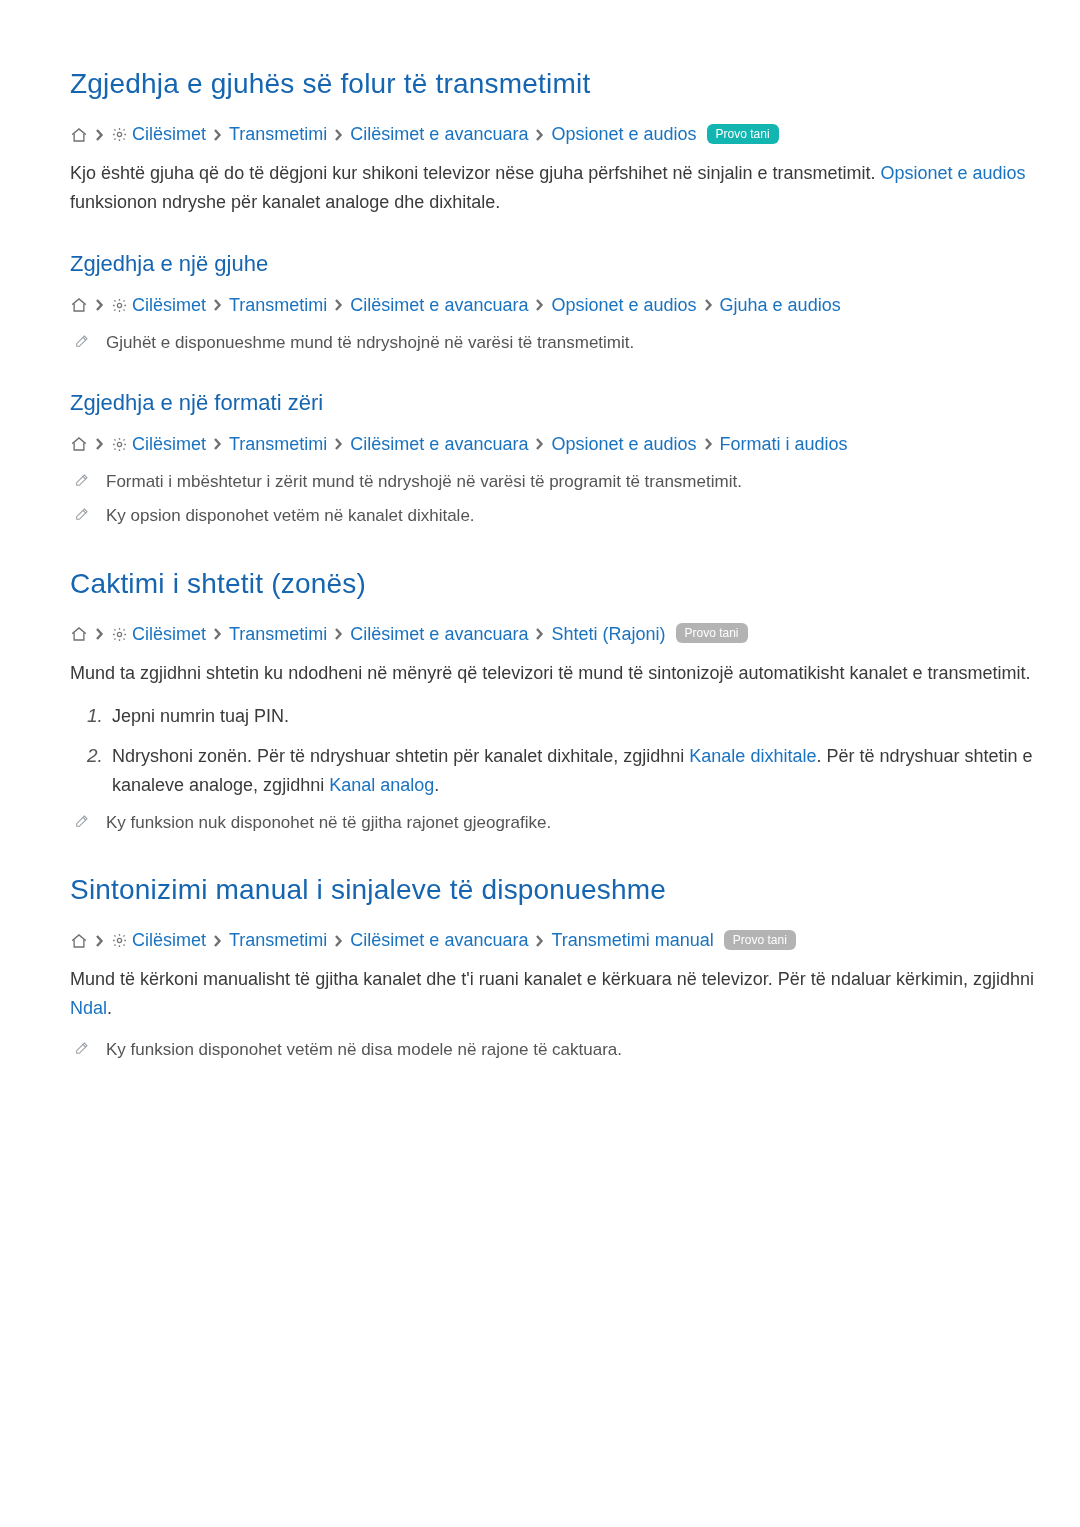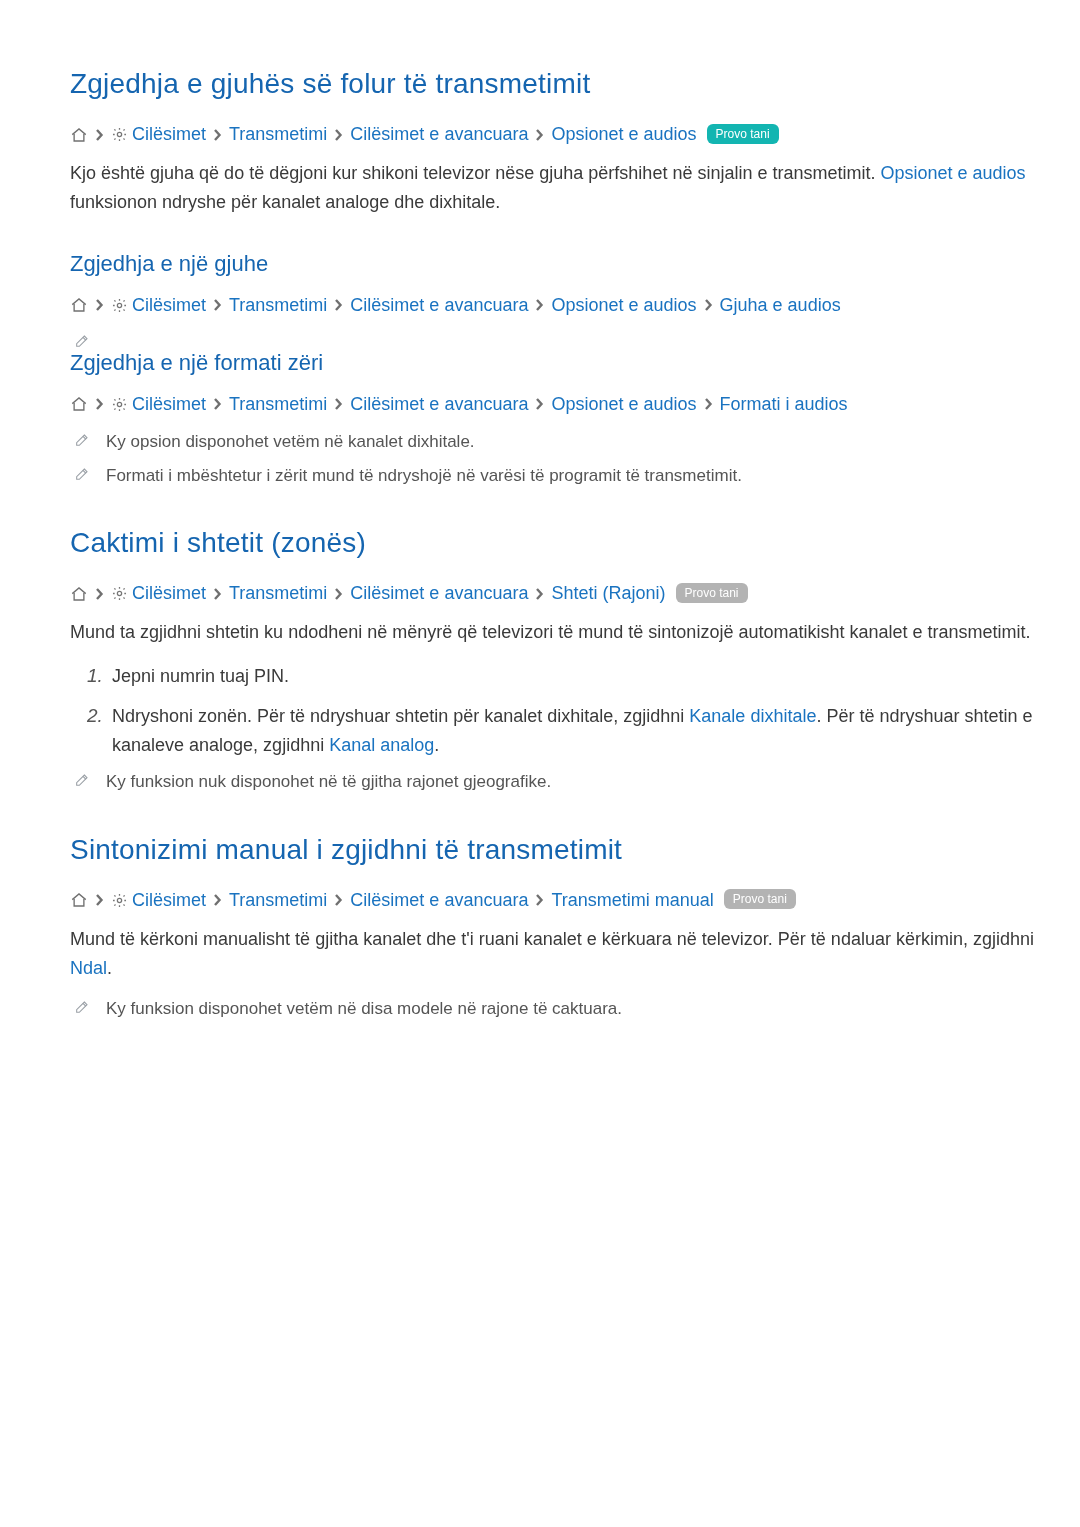--- a/index.html
+++ b/index.html
@@ -203,21 +203,21 @@
           <svg width="11" height="16" viewBox="0 0 10 16" fill="none" stroke="#707070" stroke-width="2.4">
             <path d="M2.5 3 7 8l-4.5 5"></path>
           </svg>
         </span>
         <span class="crumb">Gjuha e audios</span>
       </div>
       <ul class="note-list">
         <li><svg class="pencil" width="16" height="16" viewBox="0 0 24 24" fill="none" stroke="#9aa0a6" stroke-width="1.6">
             <path d="M15.5 4.5 19.5 8.5 8 20H4v-4z"></path>
             <path d="M13.5 6.5l4 4"></path>
-          </svg></li>
+          </svg><span>Gjuhët e disponueshme mund të ndryshojnë në varësi të transmetimit.</span></li>
       </ul>
       <h3 class="subsection-title">Zgjedhja e një formati zëri</h3>
       <div class="path">
         <span class="home-icon">
           <svg width="18" height="18" viewBox="0 0 24 24" fill="none" stroke="#707070" stroke-width="1.8">
             <path d="M3 11.5 12 4l9 7.5"></path>
             <path d="M5.5 10.5V20h13v-9.5"></path>
           </svg>
         </span>
         <span class="chev">
@@ -254,25 +254,25 @@
           <svg width="11" height="16" viewBox="0 0 10 16" fill="none" stroke="#707070" stroke-width="2.4">
             <path d="M2.5 3 7 8l-4.5 5"></path>
           </svg>
         </span>
         <span class="crumb">Formati i audios</span>
       </div>
       <ul class="note-list">
         <li><svg class="pencil" width="16" height="16" viewBox="0 0 24 24" fill="none" stroke="#9aa0a6" stroke-width="1.6">
             <path d="M15.5 4.5 19.5 8.5 8 20H4v-4z"></path>
             <path d="M13.5 6.5l4 4"></path>
+          </svg><span>Formati i mbështetur i zërit mund të ndryshojë në varësi të programit të transmetimit.</span></li>
+        <li><svg class="pencil" width="16" height="16" viewBox="0 0 24 24" fill="none" stroke="#9aa0a6" stroke-width="1.6">
+            <path d="M15.5 4.5 19.5 8.5 8 20H4v-4z"></path>
+            <path d="M13.5 6.5l4 4"></path>
           </svg><span>Ky opsion disponohet vetëm në kanalet dixhitale.</span></li>
-        <li><svg class="pencil" width="16" height="16" viewBox="0 0 24 24" fill="none" stroke="#9aa0a6" stroke-width="1.6">
-            <path d="M15.5 4.5 19.5 8.5 8 20H4v-4z"></path>
-            <path d="M13.5 6.5l4 4"></path>
-          </svg><span>Formati i mbështetur i zërit mund të ndryshojë në varësi të programit të transmetimit.</span></li>
       </ul>
     </div>
     <div class="section-block">
       <h2 class="section-title">Caktimi i shtetit (zonës)</h2>
       <div class="path">
         <span class="home-icon">
           <svg width="18" height="18" viewBox="0 0 24 24" fill="none" stroke="#707070" stroke-width="1.8">
             <path d="M3 11.5 12 4l9 7.5"></path>
             <path d="M5.5 10.5V20h13v-9.5"></path>
           </svg>
@@ -315,21 +315,21 @@
         <li><span>Ndryshoni zonën. Për të ndryshuar shtetin për kanalet dixhitale, zgjidhni </span><span class="link">Kanale dixhitale</span><span>. Për të ndryshuar shtetin e kanaleve analoge, zgjidhni </span><span class="link">Kanal analog</span><span>.</span></li>
       </ol>
       <ul class="note-list">
         <li><svg class="pencil" width="16" height="16" viewBox="0 0 24 24" fill="none" stroke="#9aa0a6" stroke-width="1.6">
             <path d="M15.5 4.5 19.5 8.5 8 20H4v-4z"></path>
             <path d="M13.5 6.5l4 4"></path>
           </svg><span>Ky funksion nuk disponohet në të gjitha rajonet gjeografike.</span></li>
       </ul>
     </div>
     <div class="section-block">
-      <h2 class="section-title">Sintonizimi manual i zgjidhni të transmetimit</h2>
+      <h2 class="section-title">Sintonizimi manual i sinjaleve të disponueshme</h2>
       <div class="path">
         <span class="home-icon">
           <svg width="18" height="18" viewBox="0 0 24 24" fill="none" stroke="#707070" stroke-width="1.8">
             <path d="M3 11.5 12 4l9 7.5"></path>
             <path d="M5.5 10.5V20h13v-9.5"></path>
           </svg>
         </span>
         <span class="chev">
           <svg width="11" height="16" viewBox="0 0 10 16" fill="none" stroke="#707070" stroke-width="2.4">
             <path d="M2.5 3 7 8l-4.5 5"></path>

